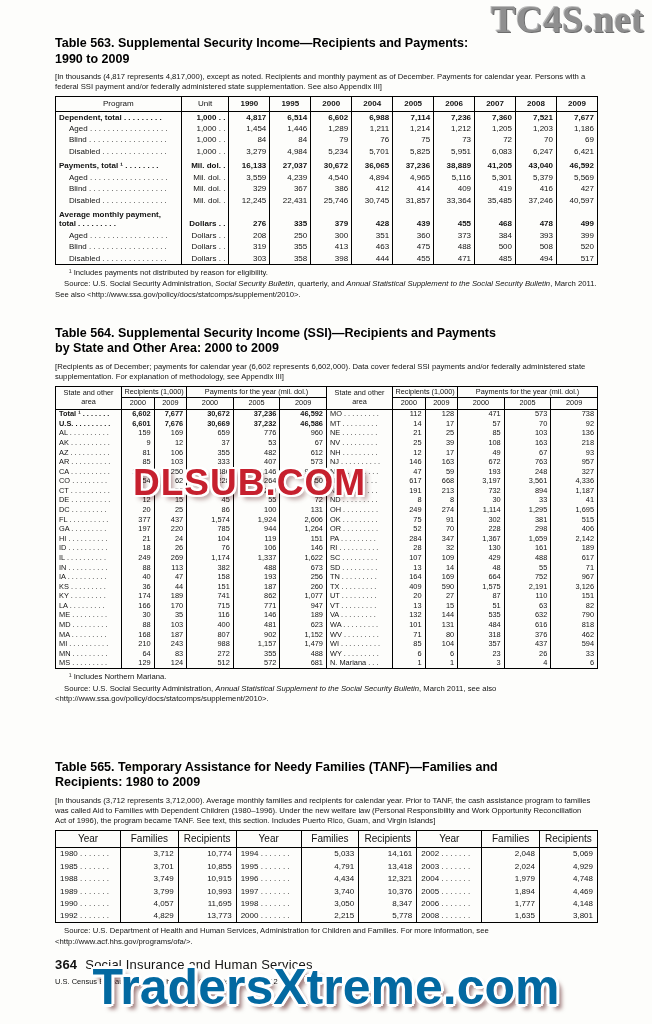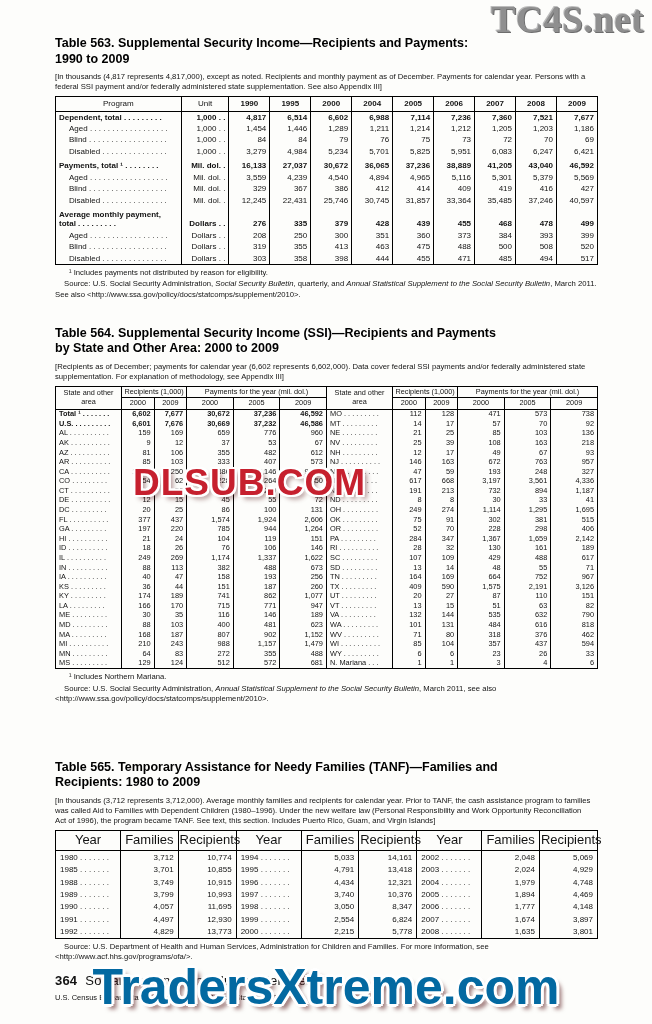--- a/index.html
+++ b/index.html
@@ -29,21 +29,21 @@
   .t563 tr.gap td{padding-top:4px;}
   .t563 tr.avg td:first-child{white-space:normal;}
   
   .t564{font-size:7.4px;}
   .t564 th{font-size:7.3px;padding:1px 1px;margin-top:40px;}
   .t564 td{padding:0.5px 3px;line-height:1.16;}
   .t564 td:nth-child(1),.t564 td:nth-child(7){text-align:left;white-space:nowrap;}
   .t564 tr.bl td:nth-child(-n+6){font-weight:bold;}
   
   .t565{font-size:8px;}
-  .t565 th{font-size:13px;text-align:center;}
+  .t565 th{font-size:10px;text-align:center;}
   .t565 td{padding:1.5px 4px;}
   .t565 td:nth-child(3n+1){text-align:left;white-space:nowrap;}
   
   .fn{font-size:7.7px;line-height:1.32;margin-top:3px;}
   .fn .f{padding-left:14px;}
   .fn .src{text-indent:9px;margin-top:1px;}
   .sec2{margin-top:26px;}
   .sec3{margin-top:56px;}
   .pagefoot{margin-top:10px;font-size:13px;letter-spacing:.2px;}
   .pagefoot .num{font-weight:bold;margin-right:8px;}
@@ -779,31 +779,20 @@
             <td>4,057</td>
             <td>11,695</td>
             <td>1998 . . . . . . .</td>
             <td>3,050</td>
             <td>8,347</td>
             <td>2006 . . . . . . .</td>
             <td>1,777</td>
             <td>4,148</td>
           </tr>
           <tr>
-            <td>1991 . . . . . . .</td>
-            <td>4,497</td>
-            <td>12,930</td>
-            <td>1999 . . . . . . .</td>
-            <td>2,554</td>
-            <td>6,824</td>
-            <td>2007 . . . . . . .</td>
-            <td>1,674</td>
-            <td>3,897</td>
-          </tr>
-          <tr>
             <td>1992 . . . . . . .</td>
             <td>4,829</td>
             <td>13,773</td>
             <td>2000 . . . . . . .</td>
             <td>2,215</td>
             <td>5,778</td>
             <td>2008 . . . . . . .</td>
             <td>1,635</td>
             <td>3,801</td>
           </tr>

